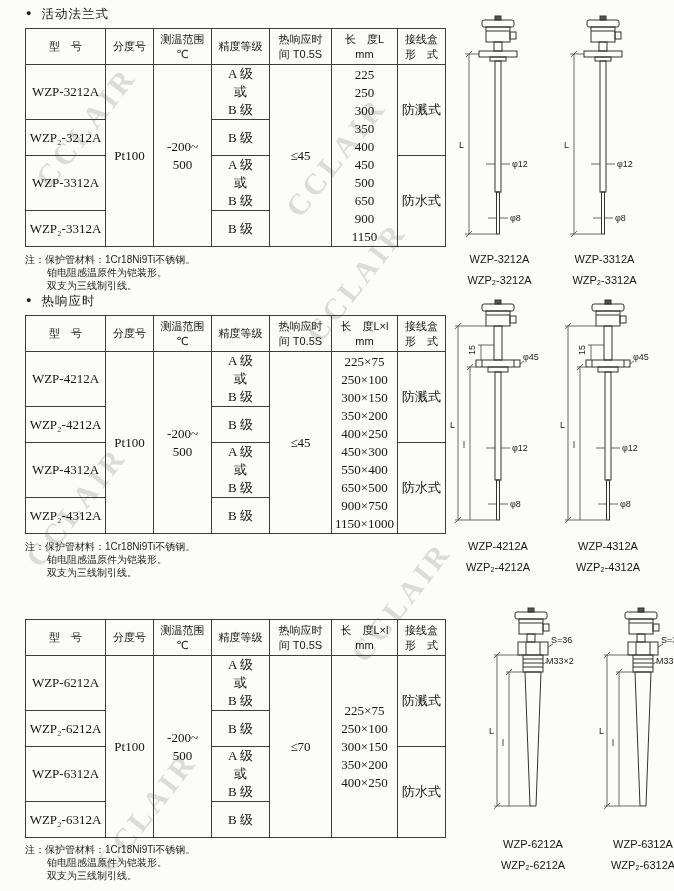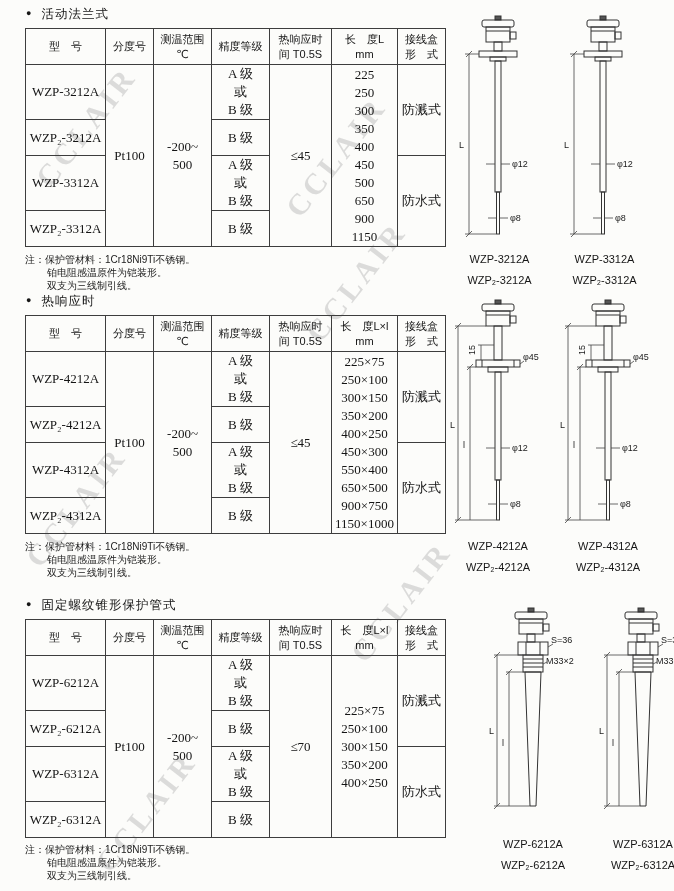--- a/index.html
+++ b/index.html
@@ -333,23 +333,20 @@
         <text x="15" y="150">l</text>
         <text x="75" y="62">φ45</text>
         <text x="64" y="153">φ12</text>
         <text x="62" y="209">φ8</text>
       </svg>
       <div class="figcap">WZP-4312A</div>
       <div class="figcap">WZP₂-4312A</div>
     </div>
   </div>
 
-  <div class="section-title" style="left:26px; top:597px;">
-    <span class="bullet">●</span><span>固定螺纹锥形保护管式</span>
-  </div>
 
   <table class="spec" style="left:25px; top:619px; width:420px;">
     <colgroup>
         <col style="width:80px">
         <col style="width:48px">
         <col style="width:58px">
         <col style="width:58px">
         <col style="width:62px">
         <col style="width:66px">
         <col style="width:48px">

